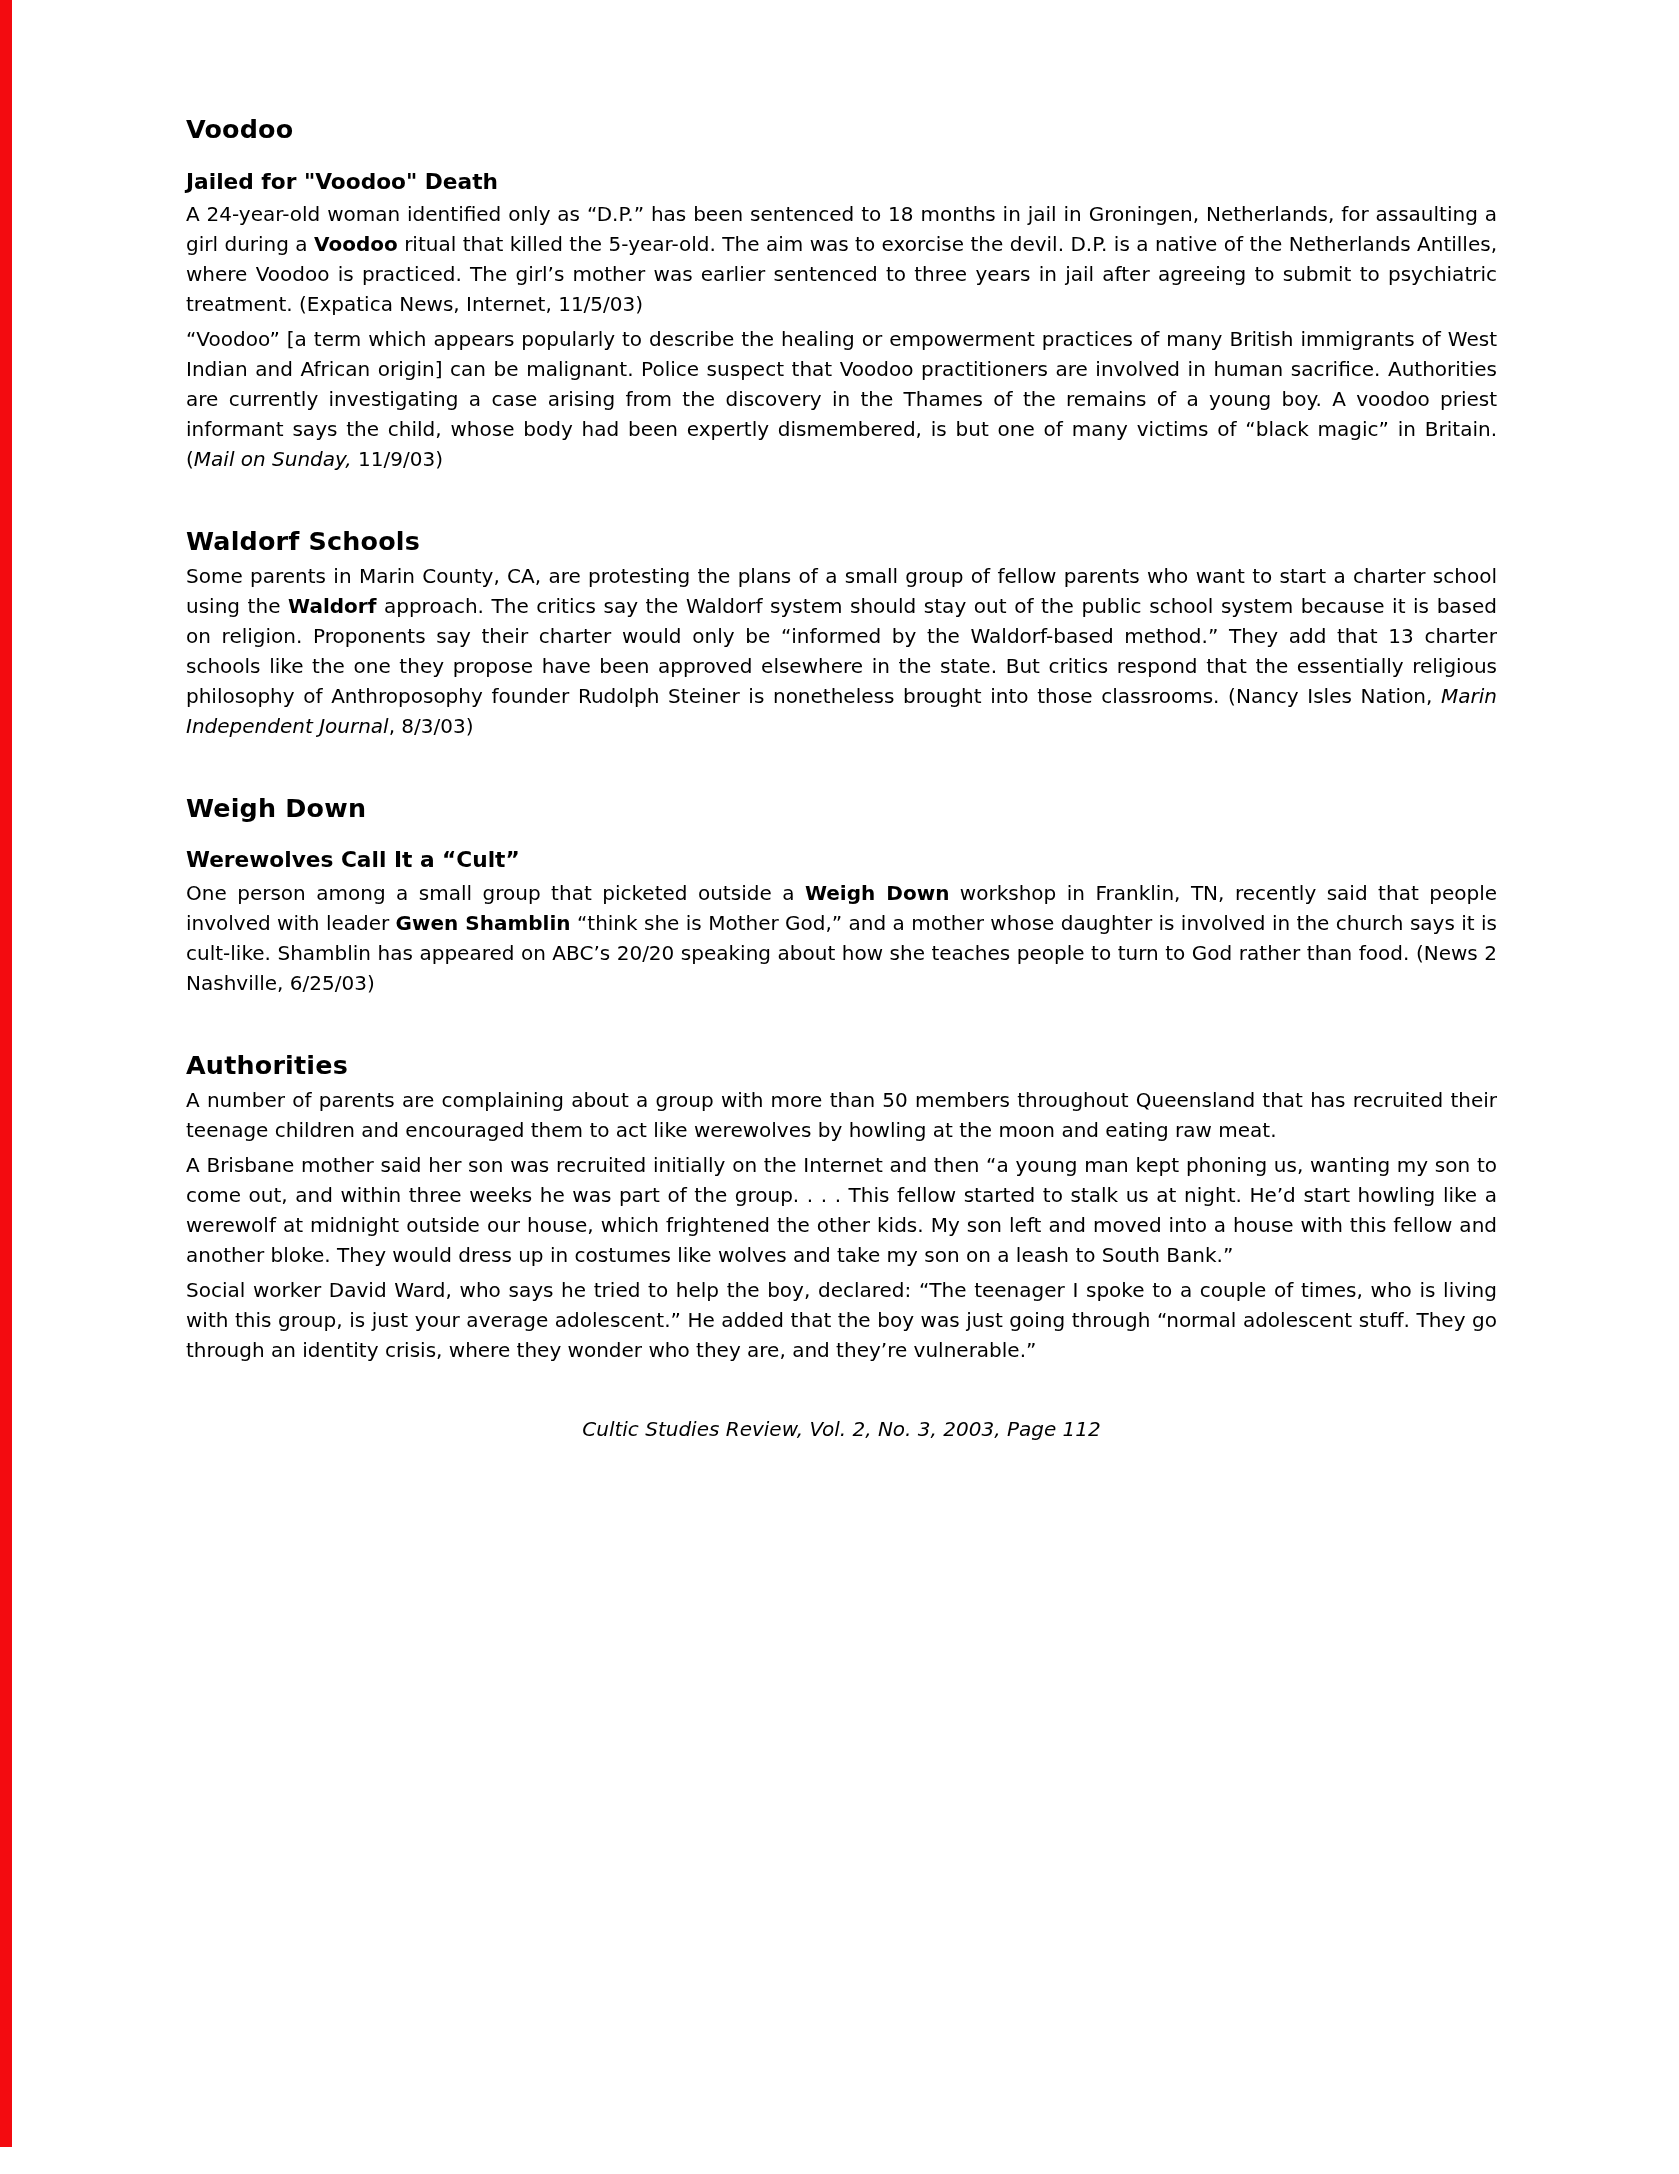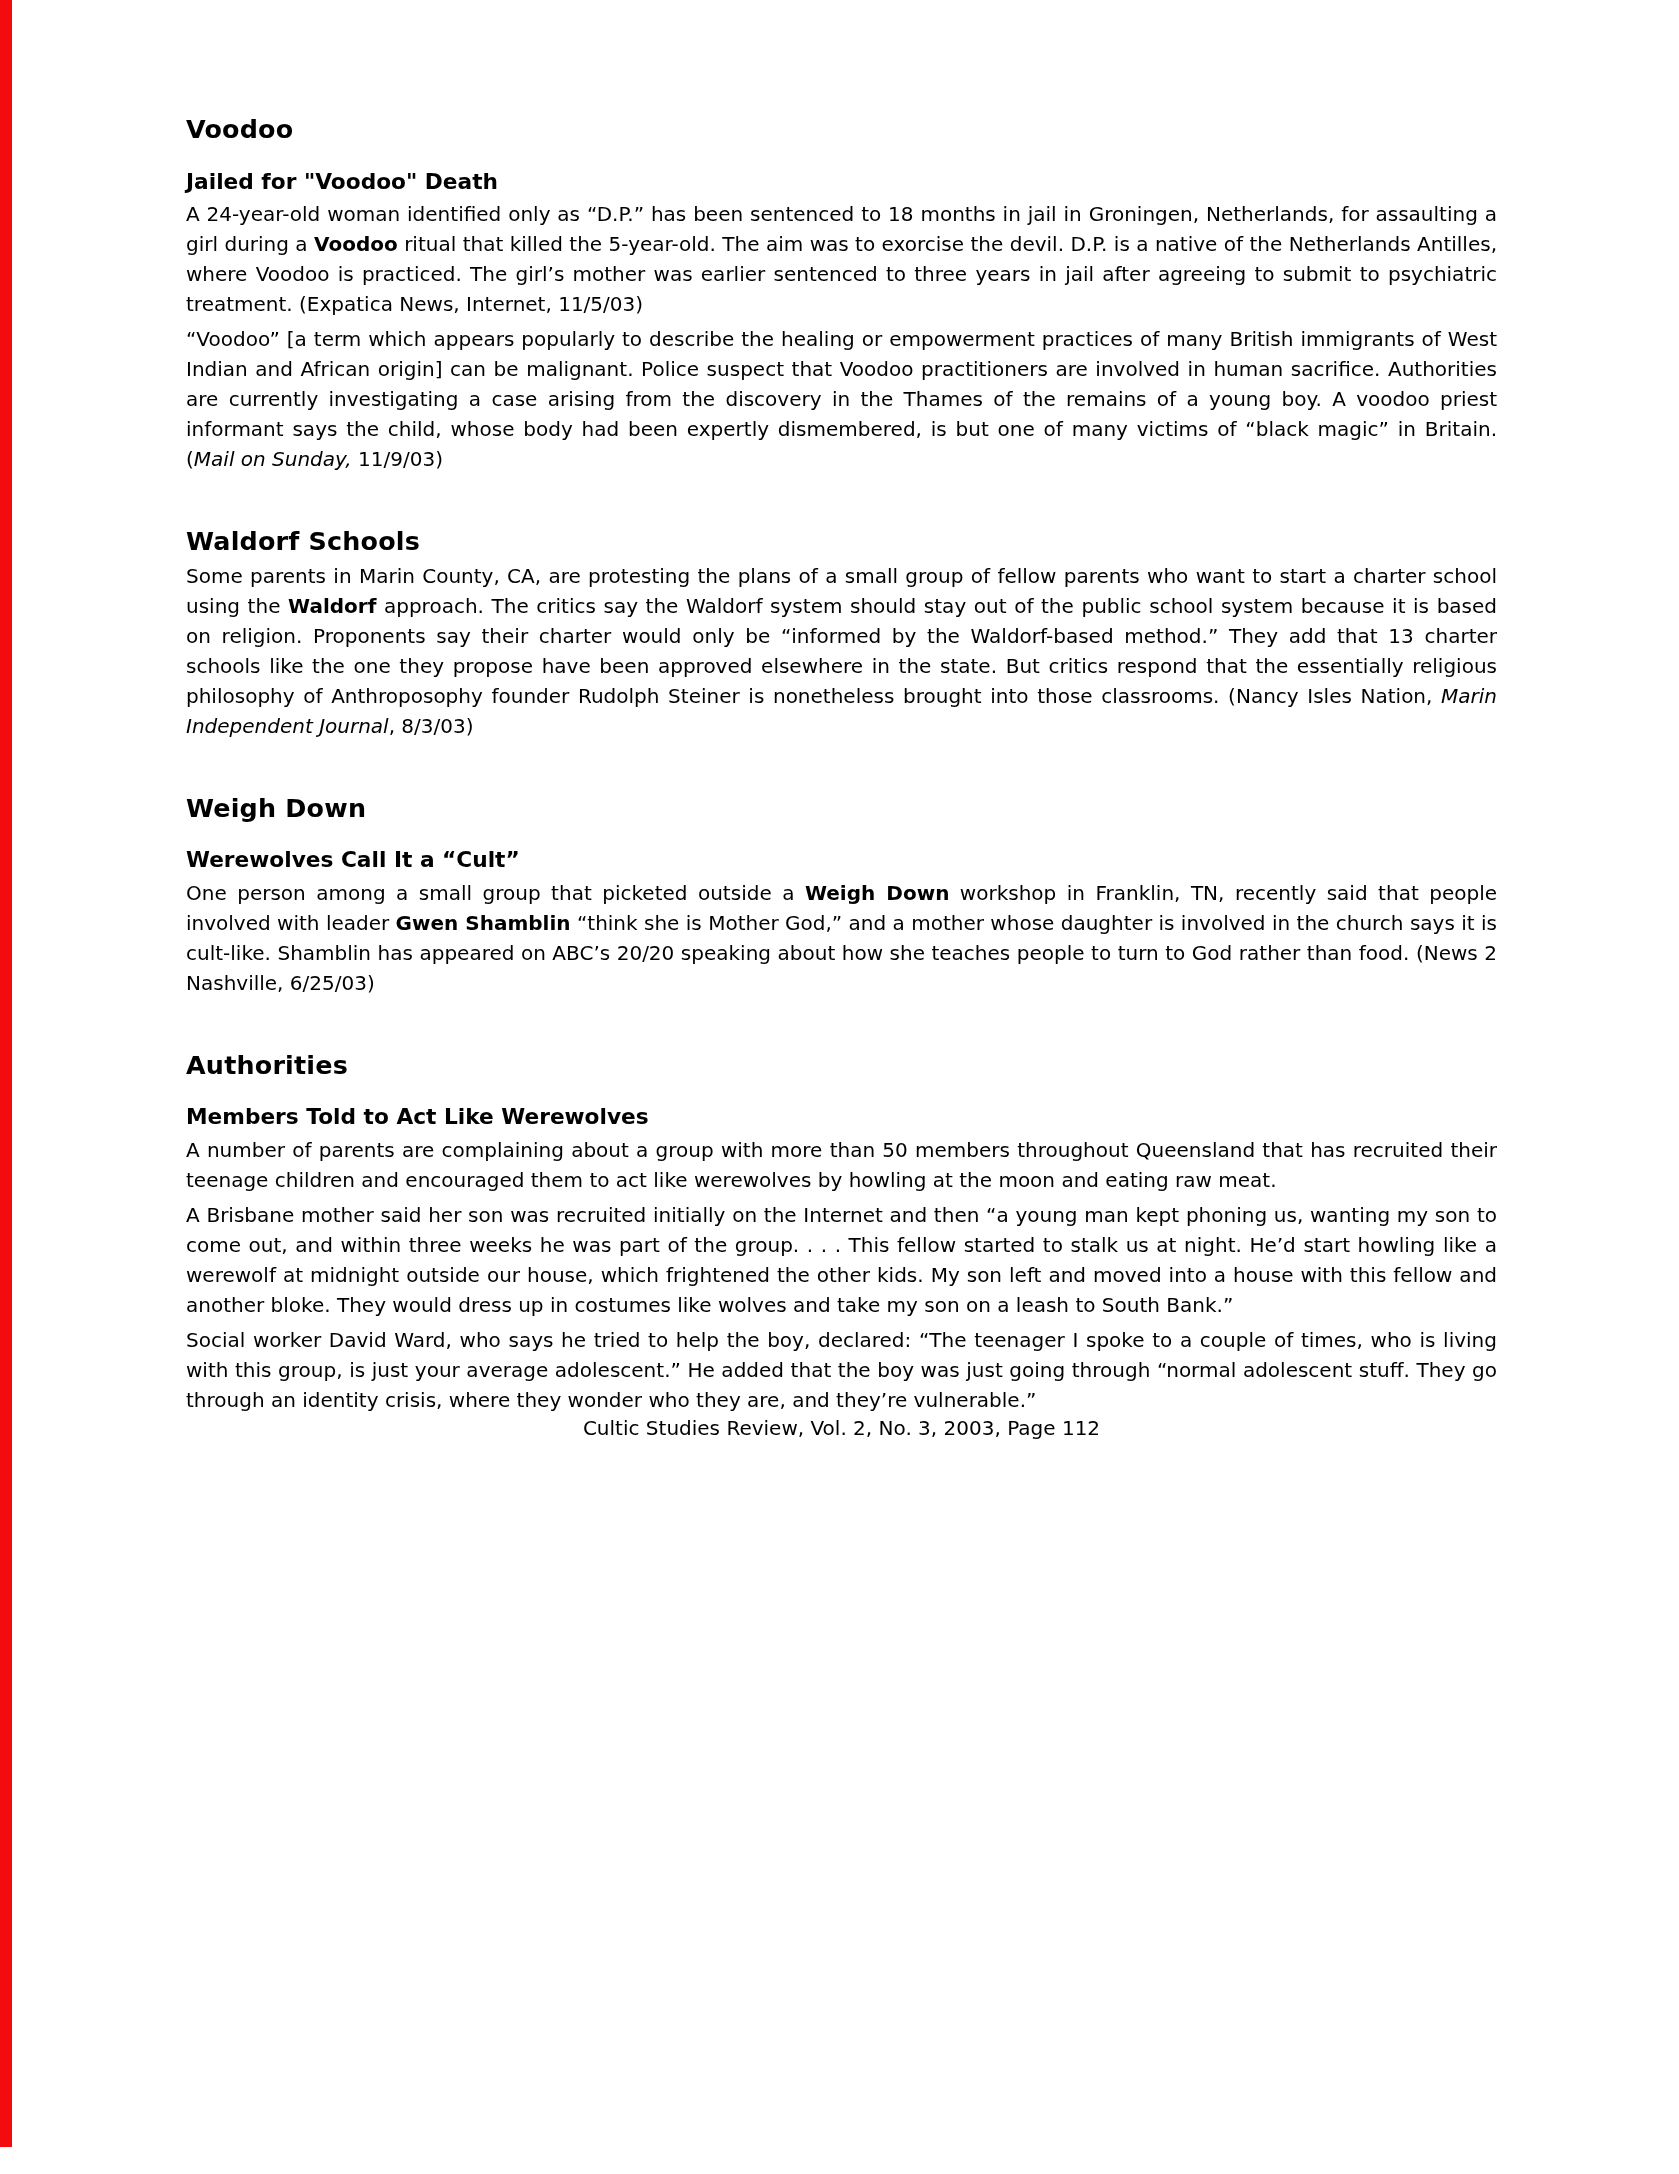--- a/index.html
+++ b/index.html
@@ -41,21 +41,23 @@
   }
   p.body-paragraph {
     font-size: 20px;
     line-height: 30px;
     margin-top: 5px;
     text-align: justify;
   }
   p.body-paragraph b { font-weight: bold; }
   p.body-paragraph i { font-style: italic; }
   .page-footer {
+    margin-top: 51px;
     text-align: center;
+    font-style: italic;
     font-size: 20px;
     line-height: 26px;
   }
 </style>
 </head>
 <body>
 
 <div class="left-stripe" style="background: rgb(243, 11, 16);"></div>
 
 <div class="doc">
@@ -63,20 +65,19 @@
       <h1 class="section-title">Voodoo</h1>
       <h2 class="story-headline">Jailed for "Voodoo" Death</h2>
       <p class="body-paragraph"><span>A 24-year-old woman identified only as “D.P.” has been sentenced to 18 months in jail in Groningen, Netherlands, for assaulting a girl during a </span><b>Voodoo</b><span> ritual that killed the 5-year-old. The aim was to exorcise the devil. D.P. is a native of the Netherlands Antilles, where Voodoo is practiced. The girl’s mother was earlier sentenced to three years in jail after agreeing to submit to psychiatric treatment. (Expatica News, Internet, 11/5/03)</span></p>
       <p class="body-paragraph"><span>“Voodoo” [a term which appears popularly to describe the healing or empowerment practices of many British immigrants of West Indian and African origin] can be malignant. Police suspect that Voodoo practitioners are involved in human sacrifice. Authorities are currently investigating a case arising from the discovery in the Thames of the remains of a young boy. A voodoo priest informant says the child, whose body had been expertly dismembered, is but one of many victims of “black magic” in Britain. (</span><i>Mail on Sunday,</i><span> 11/9/03)</span></p>
       <h1 class="section-title">Waldorf Schools</h1>
       <p class="body-paragraph"><span>Some parents in Marin County, CA, are protesting the plans of a small group of fellow parents who want to start a charter school using the </span><b>Waldorf</b><span> approach. The critics say the Waldorf system should stay out of the public school system because it is based on religion. Proponents say their charter would only be “informed by the Waldorf-based method.” They add that 13 charter schools like the one they propose have been approved elsewhere in the state. But critics respond that the essentially religious philosophy of Anthroposophy founder Rudolph Steiner is nonetheless brought into those classrooms. (Nancy Isles Nation, </span><i>Marin Independent Journal</i><span>, 8/3/03)</span></p>
       <h1 class="section-title">Weigh Down</h1>
       <h2 class="story-headline">Werewolves Call It a “Cult”</h2>
       <p class="body-paragraph"><span>One person among a small group that picketed outside a </span><b>Weigh Down</b><span> workshop in Franklin, TN, recently said that people involved with leader </span><b>Gwen Shamblin</b><span> “think she is Mother God,” and a mother whose daughter is involved in the church says it is cult-like. Shamblin has appeared on ABC’s 20/20 speaking about how she teaches people to turn to God rather than food. (News 2 Nashville, 6/25/03)</span></p>
       <h1 class="section-title">Authorities</h1>
-      <h2 class="story-headline">Members Told to Act Like Werewolves</h2>
       <p class="body-paragraph"><span>A number of parents are complaining about a group with more than 50 members throughout Queensland that has recruited their teenage children and encouraged them to act like werewolves by howling at the moon and eating raw meat.</span></p>
       <p class="body-paragraph"><span>A Brisbane mother said her son was recruited initially on the Internet and then “a young man kept phoning us, wanting my son to come out, and within three weeks he was part of the group. . . . This fellow started to stalk us at night. He’d start howling like a werewolf at midnight outside our house, which frightened the other kids. My son left and moved into a house with this fellow and another bloke. They would dress up in costumes like wolves and take my son on a leash to South Bank.”</span></p>
       <p class="body-paragraph"><span>Social worker David Ward, who says he tried to help the boy, declared: “The teenager I spoke to a couple of times, who is living with this group, is just your average adolescent.” He added that the boy was just going through “normal adolescent stuff. They go through an identity crisis, where they wonder who they are, and they’re vulnerable.”</span></p>
     </div>
   <div class="page-footer">Cultic Studies Review, Vol. 2, No. 3, 2003, Page 112</div>
 </div>
 
 
 </body></html>

